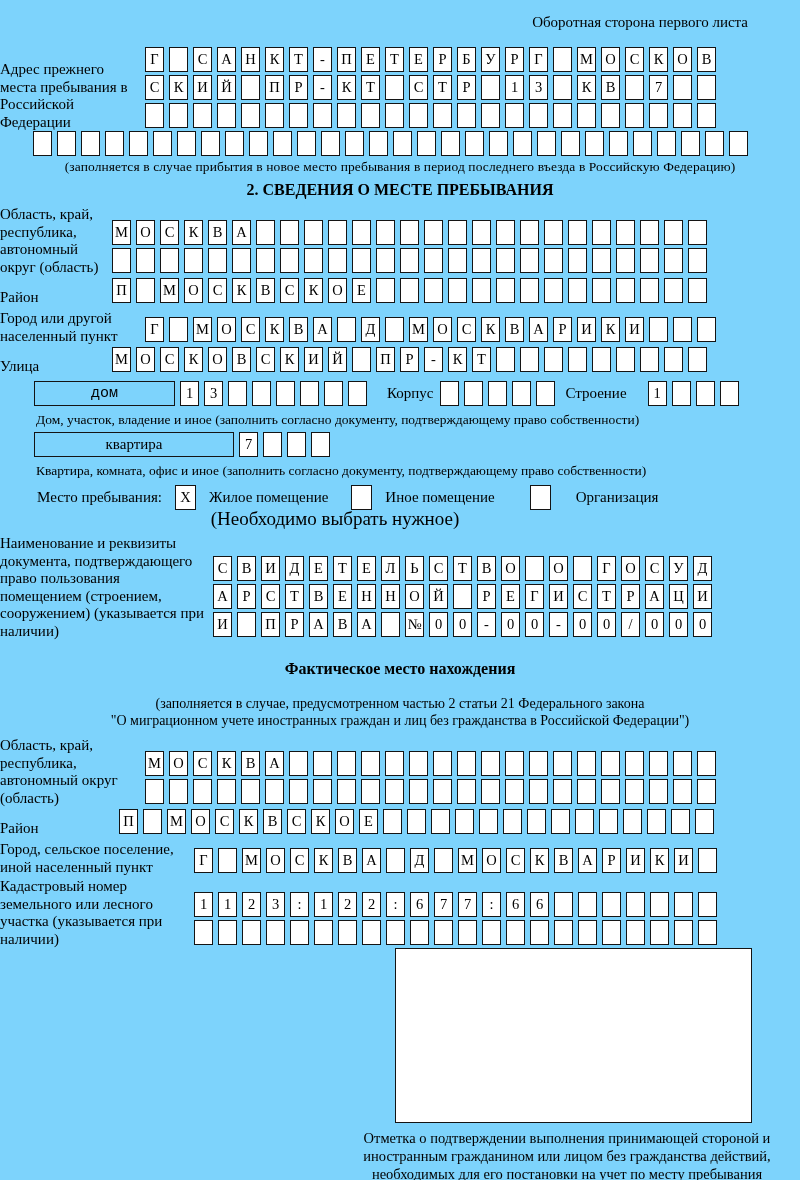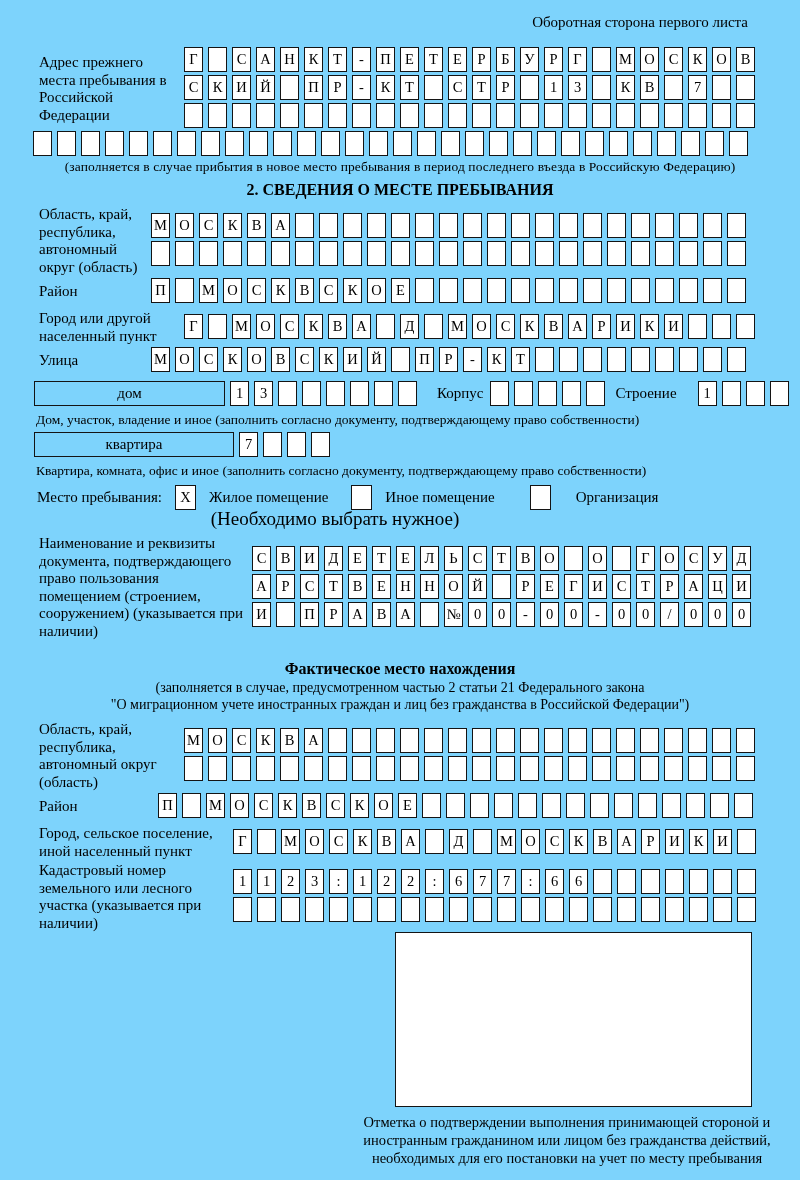--- a/index.html
+++ b/index.html
@@ -2,21 +2,21 @@
 <html><head>
 <meta charset="utf-8">
 <style>
   html,body{margin:0;padding:0;background:#fff;}
   .page{
     width:800px;height:1180px;box-sizing:border-box;position:relative;
     padding-top:14px;overflow:hidden;color:#000;background:#7dd3fc;
     font-family:"Liberation Serif","DejaVu Serif",serif;
   }
   .hdr-note{text-align:right;padding-right:52px;font-size:15px;margin-bottom:16px;}
-  .frow{display:flex;align-items:center;margin-left:39px;}
+  .frow{display:flex;align-items:flex-end;}
   .lbl{font-size:15px;line-height:17.5px;flex:none;padding-right:8px;box-sizing:border-box;}
   .w112{width:112px;} .w145{width:145px;} .w119{width:119px;} .w194{width:194px;} .w213{width:213px;}
   .cells{display:flex;gap:5px;margin-bottom:3px;}
   .cell{
     flex:none;width:19px;height:25px;box-sizing:border-box;border:1.6px solid #141414;
     display:flex;align-items:center;justify-content:center;
     font-size:14.5px;line-height:1;background:#fff;
   }
   .rowgroup{flex:1;}
   .fullrow{margin-left:33px;margin-bottom:2px;}
@@ -308,21 +308,21 @@
         <span class="cell"></span>
         <span class="cell"></span>
         <span class="cell"></span>
         <span class="cell"></span>
         <span class="cell"></span>
         <span class="cell"></span>
       </div>
   </div>
 
   <div class="houserow">
-    <div class="widebox" style="width:191px;">дом</div>
+    <div class="widebox" style="width:141px;font-family:Liberation Mono, monospace;">дом</div>
     <div class="cells">
         <span class="cell">1</span>
         <span class="cell">3</span>
         <span class="cell"></span>
         <span class="cell"></span>
         <span class="cell"></span>
         <span class="cell"></span>
         <span class="cell"></span>
         <span class="cell"></span>
       </div>
@@ -434,21 +434,21 @@
           <span class="cell">0</span>
           <span class="cell">0</span>
           <span class="cell">/</span>
           <span class="cell">0</span>
           <span class="cell">0</span>
           <span class="cell">0</span>
         </div>
     </div>
   </div>
 
-  <div class="sec-title" style="margin-bottom:0;">Фактическое место нахождения</div>
+  <div class="sec-title" style="margin-bottom:16px;">Фактическое место нахождения</div>
   <div class="caption" style="font-size:14px;margin-bottom:0;">(заполняется в случае, предусмотренном частью 2 статьи 21 Федерального закона</div>
   <div class="caption mb8" style="font-size:14px;">"О миграционном учете иностранных граждан и лиц без гражданства в Российской Федерации")</div>
 
   <div class="frow mb2">
     <div class="lbl w145">Область, край, республика, автономный округ (область)</div>
     <div class="rowgroup">
       <div class="cells">
           <span class="cell">М</span>
           <span class="cell">О</span>
           <span class="cell">С</span>

